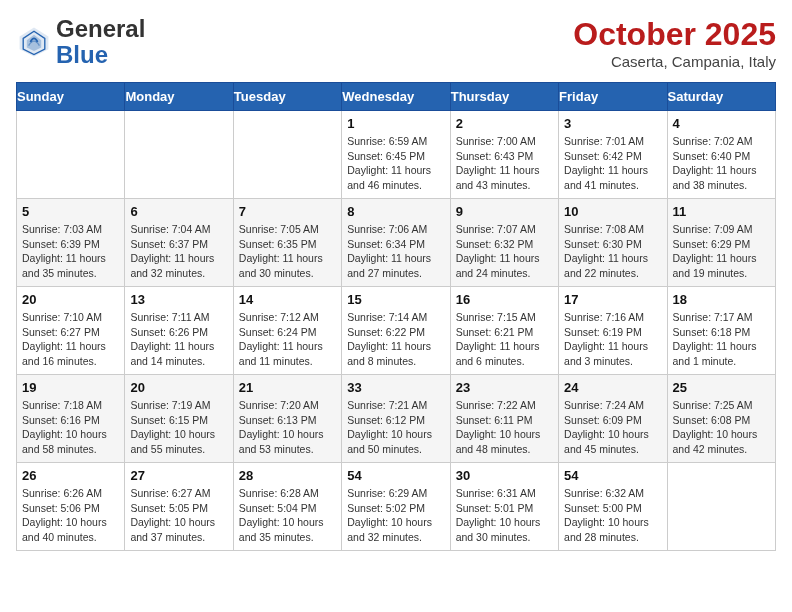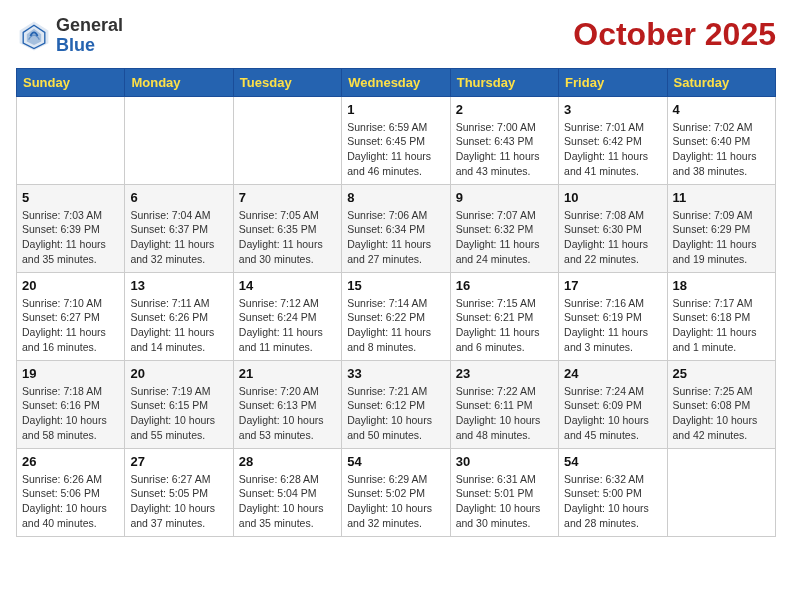--- a/index.html
+++ b/index.html
@@ -17,21 +17,21 @@
       margin-bottom: 12px;
     }
     .logo {
       display: flex;
       align-items: center;
       gap: 4px;
     }
     .logo-text {
       display: flex;
       flex-direction: column;
-      font-size: 18px;
+      font-size: 24px;
       font-weight: bold;
       line-height: 1.1;
     }
     .logo-general { color: #333; }
     .logo-blue { color: #2563b0; }
     .logo-icon {
       width: 36px;
       height: 36px;
     }
     .title-block {
@@ -46,23 +46,23 @@
       font-size: 15px;
       color: #444;
     }
     table {
       width: 100%;
       border-collapse: collapse;
       table-layout: fixed;
     }
     thead th {
       background: #2563b0;
-      color: #fde047;
+      color: #ffffff;
       text-align: left;
-      padding: 6px 6px;
+      padding: 6px 0;
       font-size: 13px;
       font-weight: bold;
       border: 1px solid #1a4d99;
     }
     tbody td {
       border: 1px solid #ccc;
       vertical-align: top;
       padding: 5px 5px;
       font-size: 10.5px;
       color: #222;
@@ -98,20 +98,21 @@
       <path d="M16,20 Q20,12 24,20" fill="none" stroke="#2563b0" stroke-width="2"></path>
       <path d="M14,24 Q20,14 26,24" fill="none" stroke="#2563b0" stroke-width="1.5" opacity="0.5"></path>
     </svg>
     <div class="logo-text">
       <span class="logo-general">General</span>
       <span class="logo-blue">Blue</span>
     </div>
   </div>
   <div class="title-block">
     <div class="month-title">October 2025</div>
+    <div class="location">Caserta, Campania, Italy</div>
   </div>
 </div>
 
 <table>
   <thead>
     <tr>
     <th>Sunday</th>
         <th>Monday</th>
         <th>Tuesday</th>
         <th>Wednesday</th>

